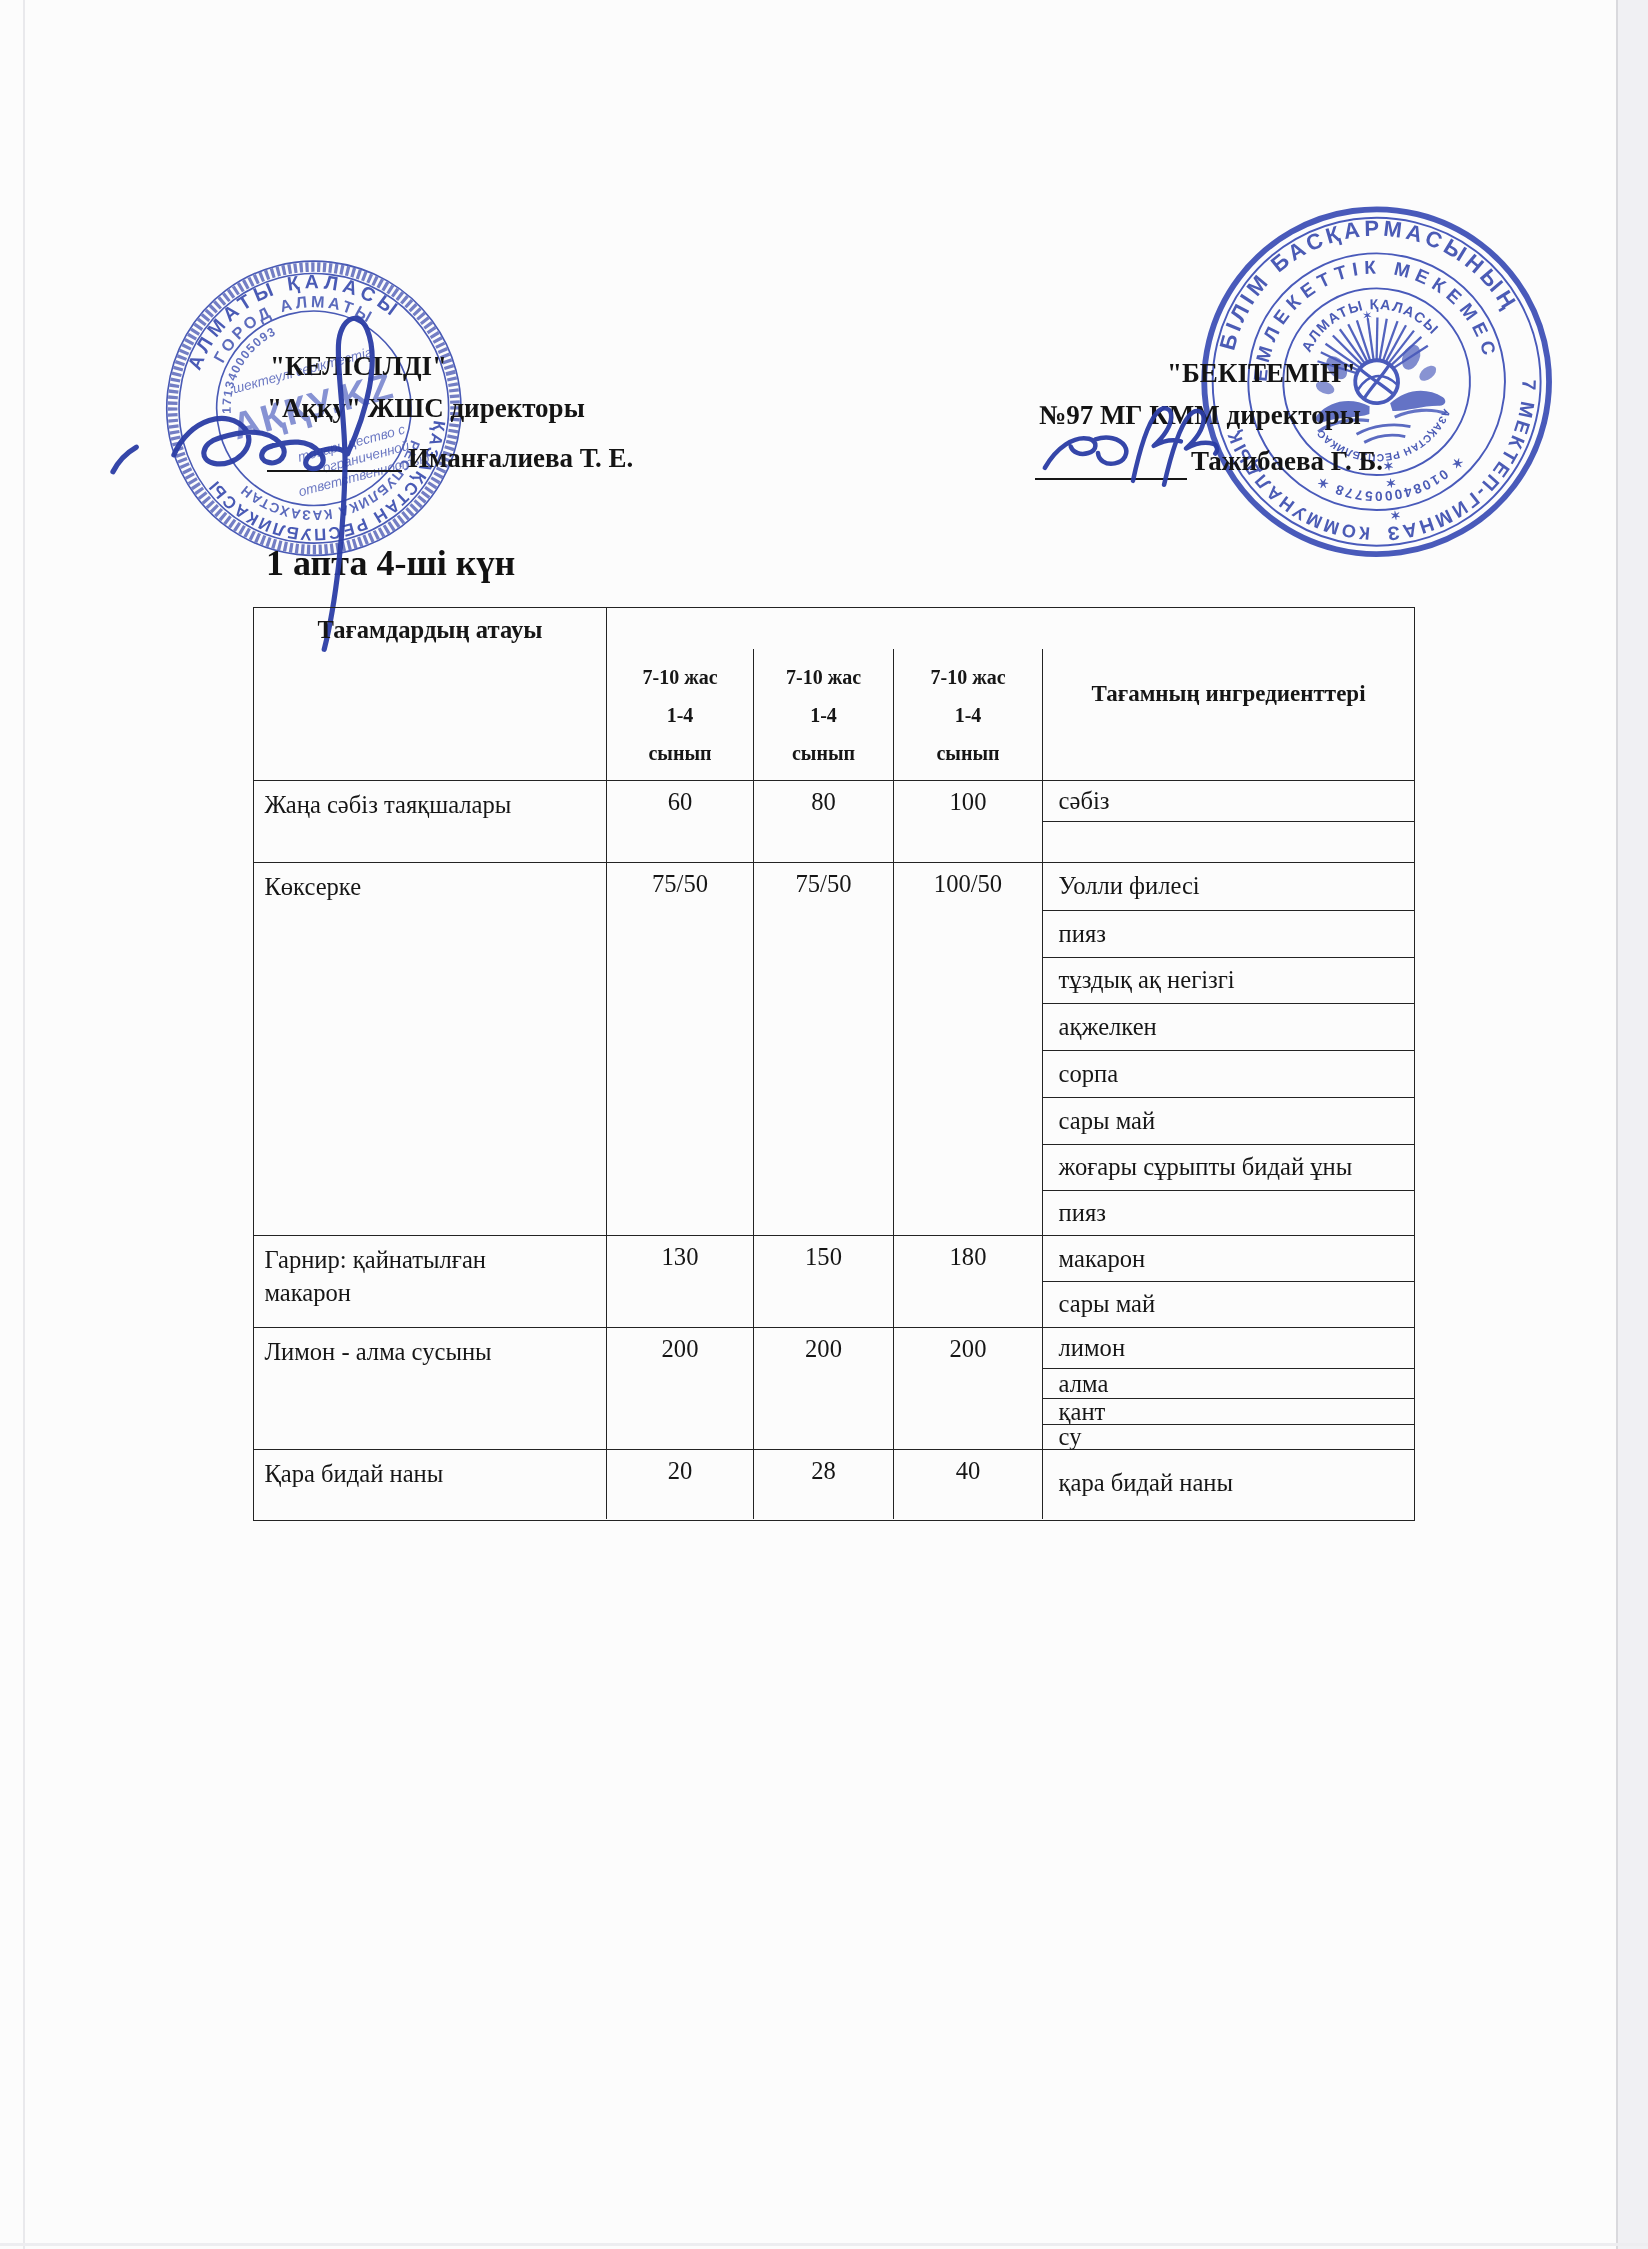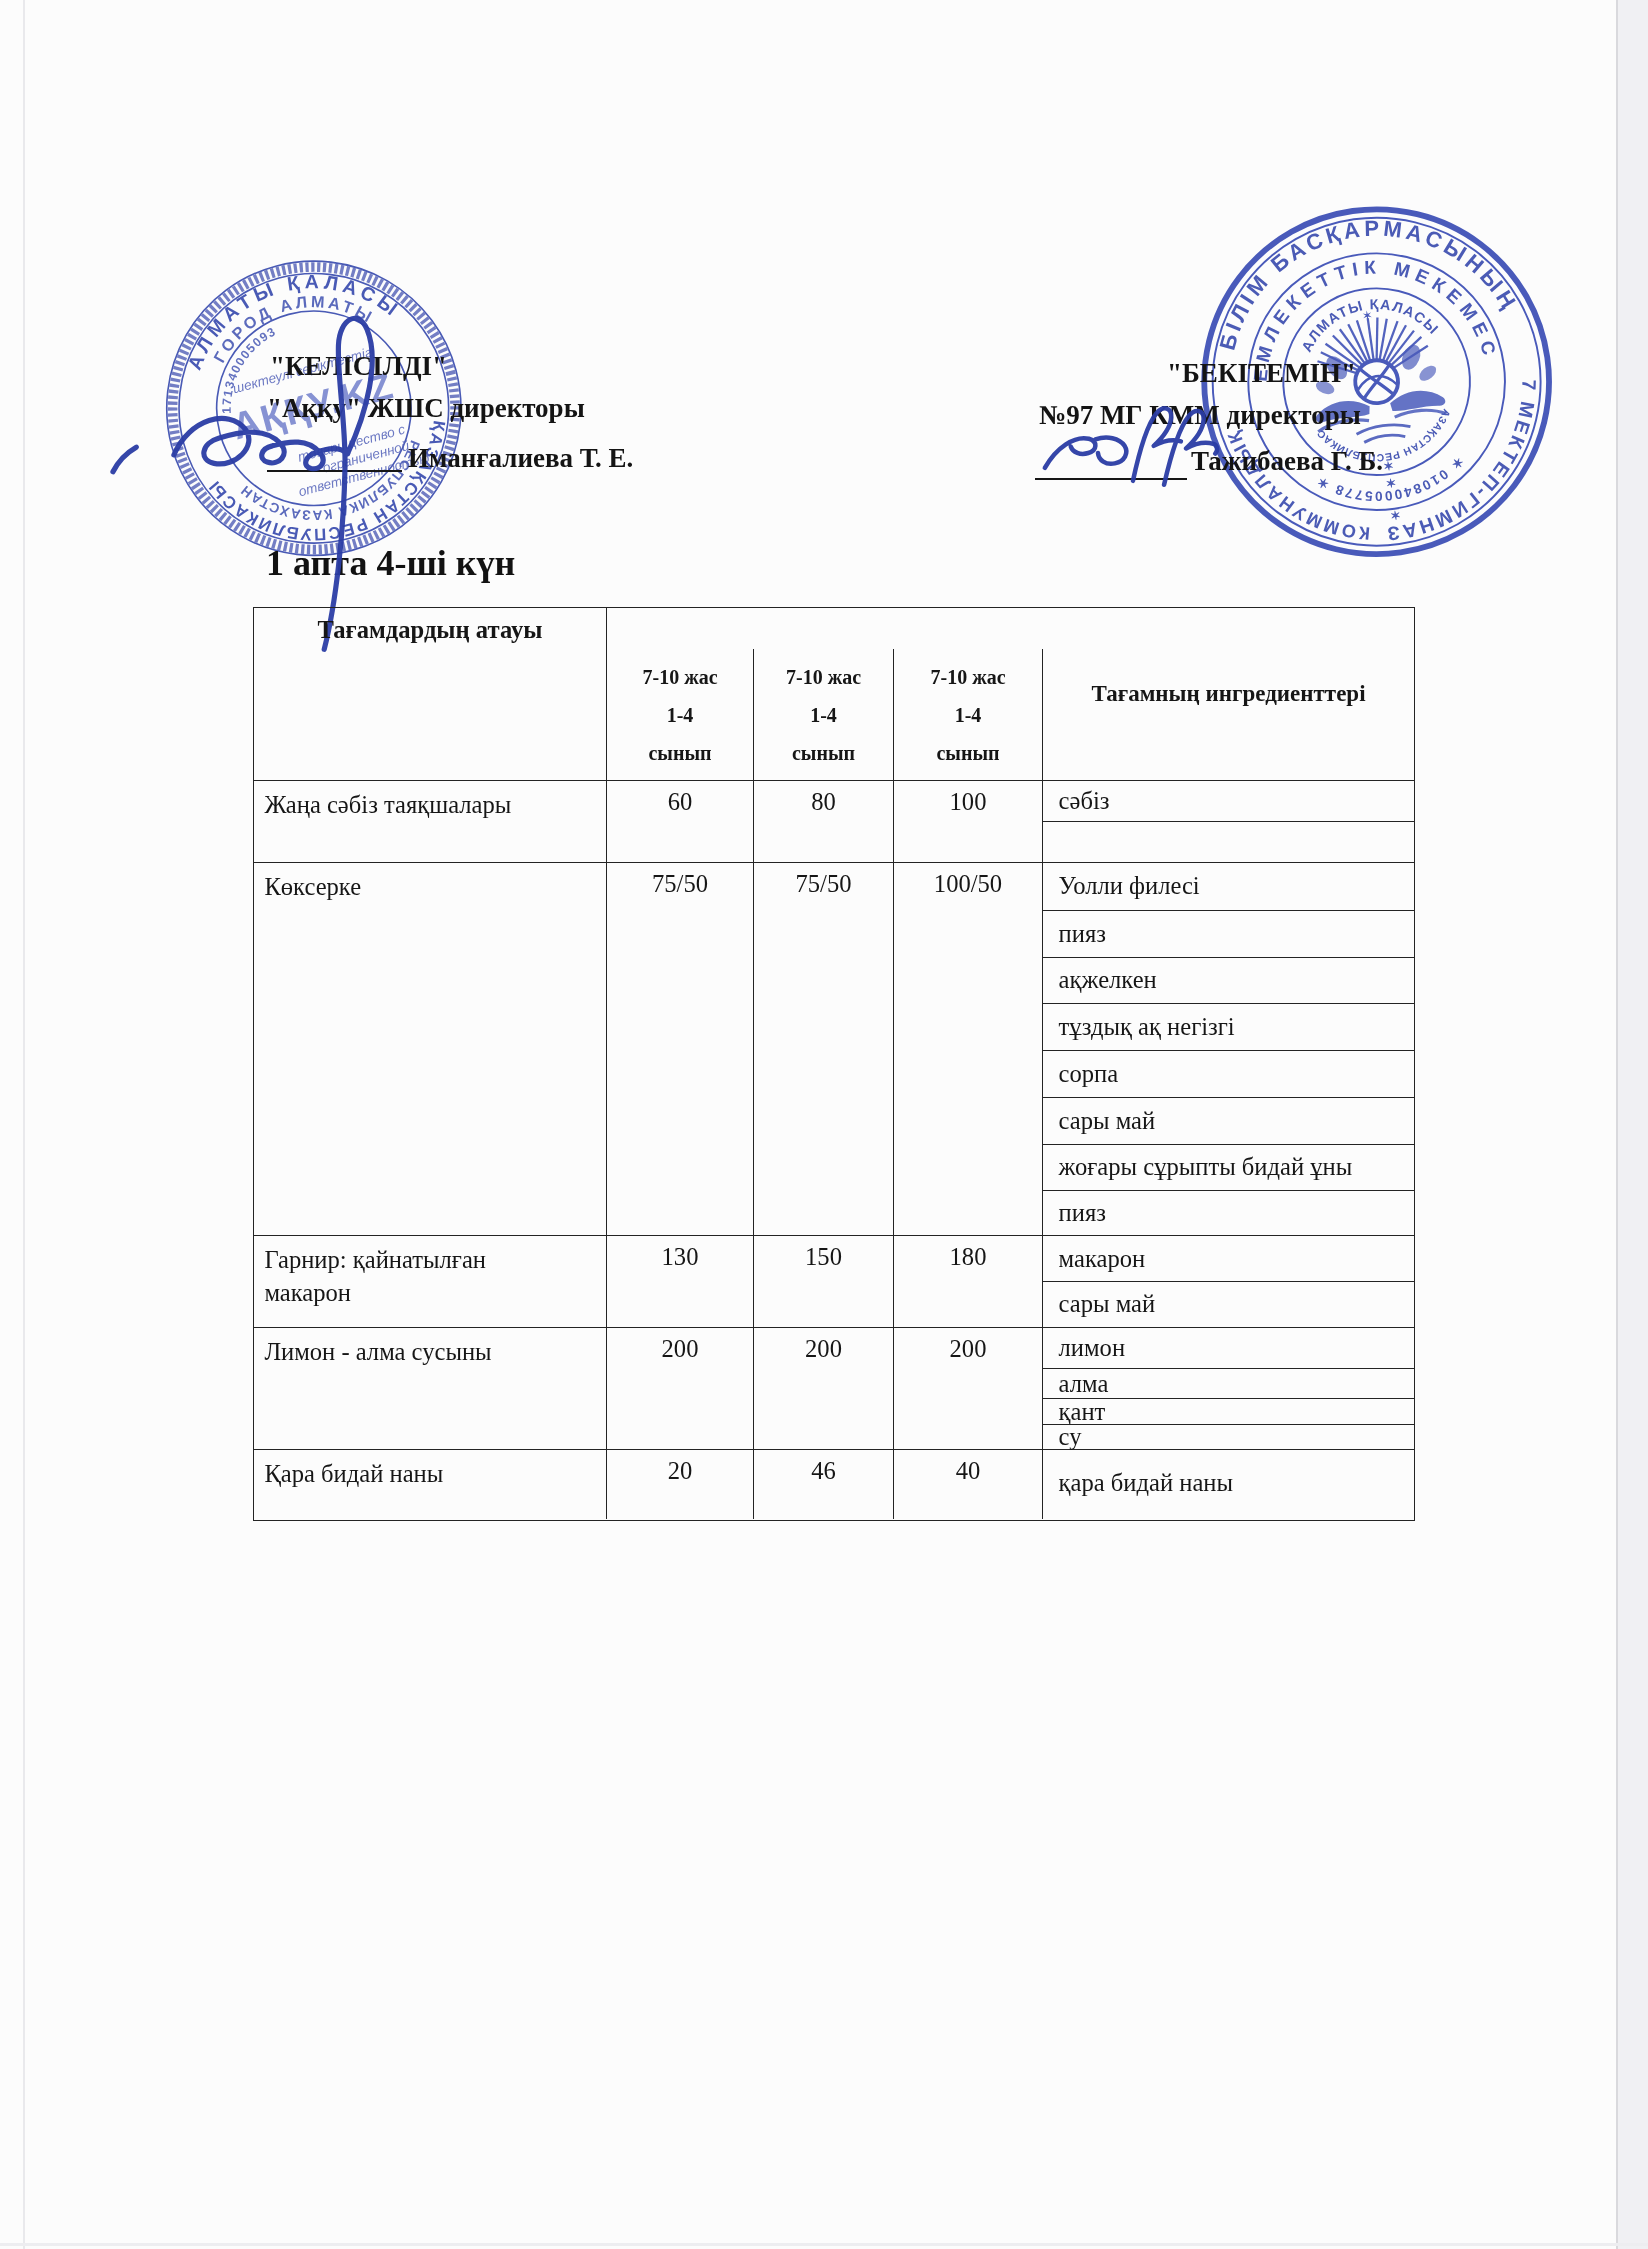--- a/index.html
+++ b/index.html
@@ -233,22 +233,22 @@
   </div>
 
   <div class="trow" style="height:373px;">
     <div class="c c-name">Көксерке</div>
     <div class="c c-n1 c-num">75/50</div>
     <div class="c c-n2 c-num">75/50</div>
     <div class="c c-n3 c-num">100/50</div>
     <div class="c c-ing">
       <div class="sub" style="height:47px;">Уолли филесі</div>
       <div class="sub" style="height:47px;">пияз</div>
+      <div class="sub" style="height:47px;">тұздық ақ негізгі</div>
       <div class="sub" style="height:47px;">ақжелкен</div>
-      <div class="sub" style="height:47px;">тұздық ақ негізгі</div>
       <div class="sub" style="height:47px;">сорпа</div>
       <div class="sub" style="height:47px;">сары май</div>
       <div class="sub" style="height:47px;">жоғары сұрыпты бидай ұны</div>
       <div class="sub" style="height:45px;">пияз</div>
     </div>
   </div>
 
   <div class="trow" style="height:92px;">
     <div class="c c-name">Гарнир: қайнатылған макарон</div>
     <div class="c c-n1 c-num">130</div>
@@ -269,20 +269,20 @@
       <div class="sub" style="height:40px;">лимон</div>
       <div class="sub" style="height:30px;">алма</div>
       <div class="sub" style="height:26px;">қант</div>
       <div class="sub" style="height:24.6px;">су</div>
     </div>
   </div>
 
   <div class="trow" style="height:69px;">
     <div class="c c-name">Қара бидай наны</div>
     <div class="c c-n1 c-num">20</div>
-    <div class="c c-n2 c-num">46</div>
+    <div class="c c-n2 c-num">28</div>
     <div class="c c-n3 c-num">40</div>
     <div class="c c-ing">
       <div class="sub" style="height:66px;">қара бидай наны</div>
     </div>
   </div>
 </div>
 
 
 </body></html>

